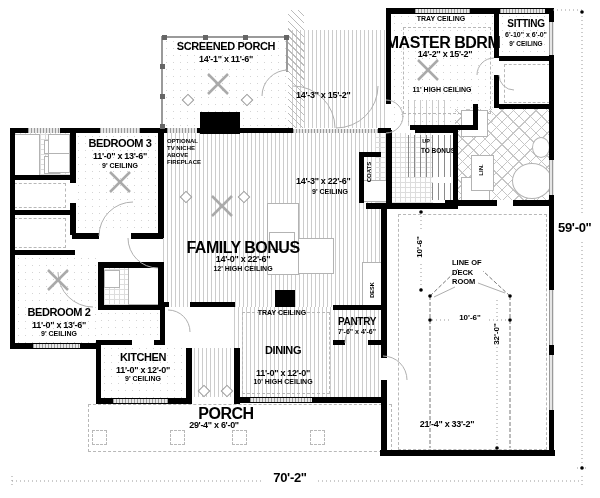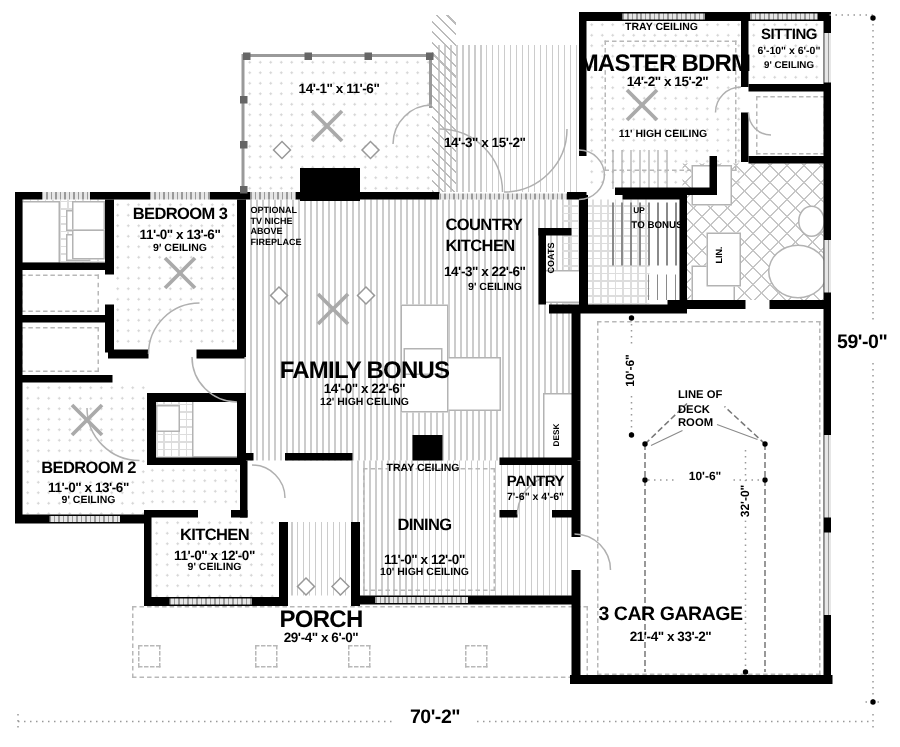--- a/index.html
+++ b/index.html
@@ -241,20 +241,21 @@
     <g id="diamonds">
         <rect x="184" y="96" width="8" height="8" fill="#fff" stroke="#999" transform="rotate(45 188 100)"></rect>
         <rect x="243" y="96" width="8" height="8" fill="#fff" stroke="#999" transform="rotate(45 247 100)"></rect>
         <rect x="200" y="387" width="8" height="8" fill="#fff" stroke="#999" transform="rotate(45 204 391)"></rect>
         <rect x="223" y="387" width="8" height="8" fill="#fff" stroke="#999" transform="rotate(45 227 391)"></rect>
         <rect x="182" y="193" width="8" height="8" fill="#fff" stroke="#999" transform="rotate(45 186 197)"></rect>
         <rect x="240" y="193" width="8" height="8" fill="#fff" stroke="#999" transform="rotate(45 244 197)"></rect>
       </g>
   </svg>
 
+  <div class="lb ctr s11" style="left:226px;top:40px">SCREENED PORCH</div>
   <div class="lb ctr s9" style="left:226px;top:54px">14'-1" x 11'-6"</div>
 
   <div class="lb s9" style="left:296px;top:90px">14'-3" x 15'-2"</div>
 
   <div class="lb ctr s7" style="left:441px;top:15px">TRAY CEILING</div>
   <div class="lb ctr s12" style="left:443px;top:34px">MASTER BDRM</div>
   <div class="lb ctr s9" style="left:445px;top:49px">14'-2" x 15'-2"</div>
   <div class="lb ctr s7" style="left:442px;top:86px">11' HIGH CEILING</div>
 
   <div class="lb ctr s10" style="left:526px;top:18px">SITTING</div>
@@ -263,22 +264,20 @@
 
   <div class="lb ctr s11" style="left:120px;top:137px">BEDROOM 3</div>
   <div class="lb ctr s9" style="left:120px;top:151px">11'-0" x 13'-6"</div>
   <div class="lb ctr s7" style="left:120px;top:162px">9' CEILING</div>
 
   <div class="lb s6" style="left:167px;top:138px">OPTIONAL
 TV NICHE
 ABOVE
 FIREPLACE</div>
 
-  <div class="lb s11 lh14" style="left:297px;top:143px">COUNTRY
-KITCHEN</div>
   <div class="lb s9" style="left:296px;top:176px">14'-3" x 22'-6"</div>
   <div class="lb ctr s7" style="left:330px;top:188px">9' CEILING</div>
 
   <div class="lb ctr s12" style="left:243px;top:239px">FAMILY BONUS</div>
   <div class="lb ctr s9" style="left:243px;top:254px">14'-0" x 22'-6"</div>
   <div class="lb ctr s7" style="left:243px;top:265px">12' HIGH CEILING</div>
 
   <div class="lb ctr s7" style="left:282px;top:309px">TRAY CEILING</div>
 
   <div class="lb ctr s11" style="left:59px;top:306px">BEDROOM 2</div>
@@ -289,24 +288,23 @@
   <div class="lb ctr s9" style="left:143px;top:365px">11'-0" x 12'-0"</div>
   <div class="lb ctr s7" style="left:143px;top:375px">9' CEILING</div>
 
   <div class="lb ctr s11" style="left:283px;top:344px">DINING</div>
   <div class="lb ctr s9" style="left:283px;top:368px">11'-0" x 12'-0"</div>
   <div class="lb ctr s7" style="left:283px;top:378px">10' HIGH CEILING</div>
 
   <div class="lb ctr s10" style="left:357px;top:316px">PANTRY</div>
   <div class="lb ctr s7" style="left:357px;top:328px">7'-6" x 4'-6"</div>
 
-  <div class="lb ctr s12" style="left:214px;top:405px">PORCH</div>
+  <div class="lb ctr s12" style="left:226px;top:405px">PORCH</div>
   <div class="lb ctr s9" style="left:214px;top:420px">29'-4" x 6'-0"</div>
 
-  <div class="lb ctr s13" style="left:447px;top:402px">3 CAR GARAGE</div>
   <div class="lb ctr s9" style="left:447px;top:419px">21'-4" x 33'-2"</div>
 
   <div class="lb s75" style="left:452px;top:258px;line-height:9.5px">LINE OF
 DECK
 ROOM</div>
   <div class="lb ctr s55" style="left:426px;top:138px">UP</div>
   <div class="lb ctr s65" style="left:438px;top:147px">TO BONUS</div>
   <div class="lb rot s6" style="left:369px;top:172px">COATS</div>
   <div class="lb rot s6" style="left:481px;top:170px">LIN.</div>
   <div class="lb rot s55" style="left:372px;top:290px">DESK</div>

